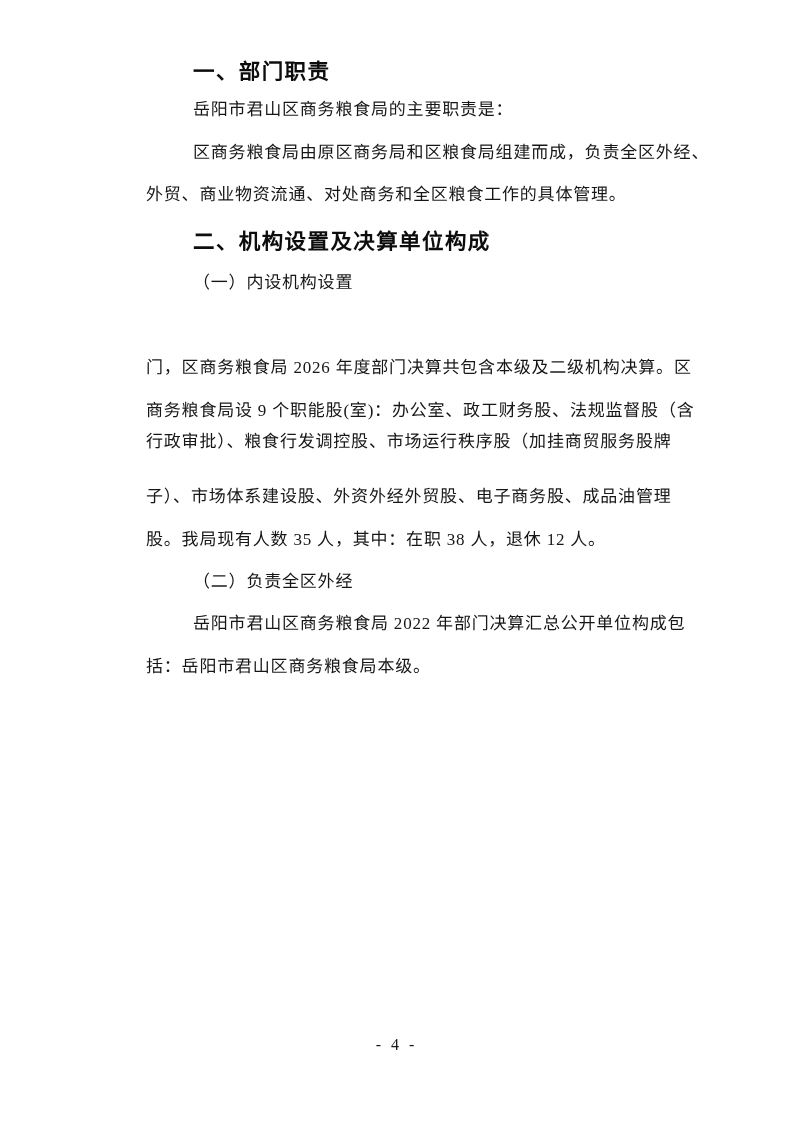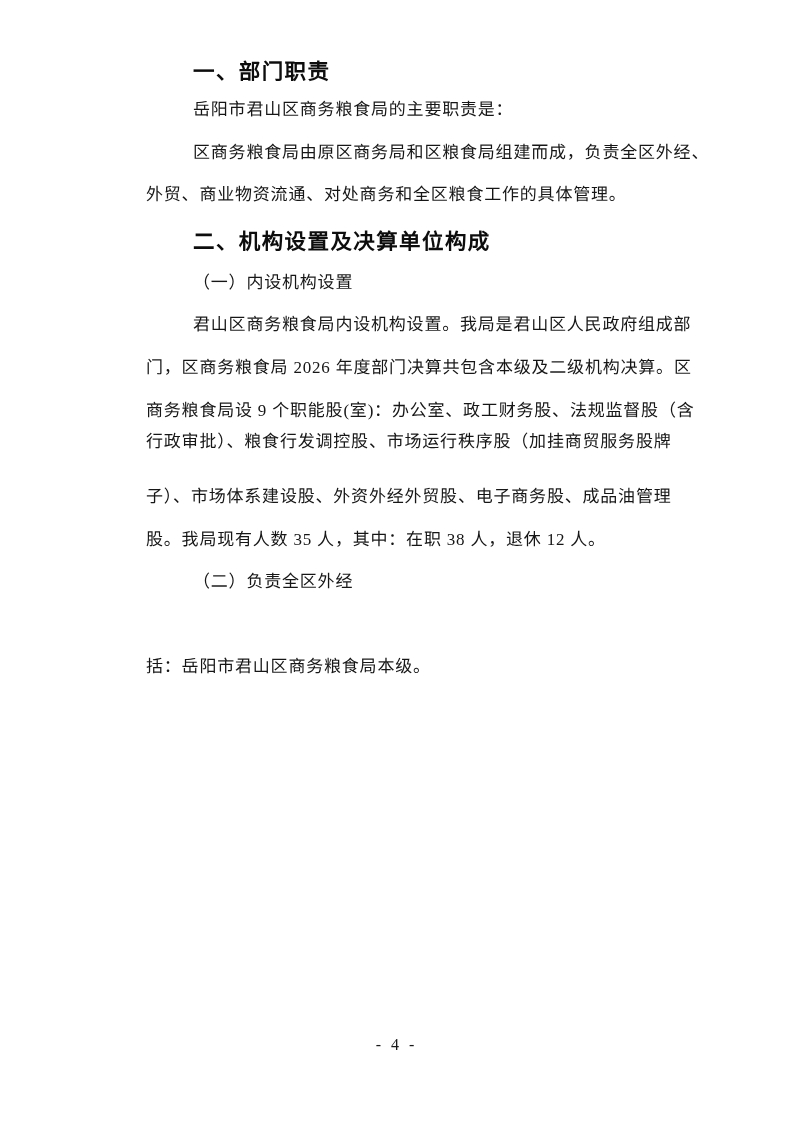--- a/index.html
+++ b/index.html
@@ -58,26 +58,26 @@
 
   <div class="ln ind" style="top:98px">岳阳市君山区商务粮食局的主要职责是：</div>
 
   <div class="ln ind" style="top:141px">区商务粮食局由原区商务局和区粮食局组建而成，负责全区外经、</div>
   <div class="ln" style="top:183px">外贸、商业物资流通、对处商务和全区粮食工作的具体管理。</div>
 
   <div class="ln ind" style="top:271px">（一）内设机构设置</div>
 
   <div class="ln ind hd" style="top:230px">二、机构设置及决算单位构成</div>
 
-  <div class="ln ind" style="top:313px">君山区商务粮食局内设机构设置。我局是君山区人民政府组成部</div>
   <div class="ln" style="top:356px">门，区商务粮食局 2026 年度部门决算共包含本级及二级机构决算。区</div>
   <div class="ln" style="top:399px">商务粮食局设 9 个职能股(室)：办公室、政工财务股、法规监督股（含</div>
   <div class="ln" style="top:430px">行政审批）、粮食行发调控股、市场运行秩序股（加挂商贸服务股牌</div>
   <div class="ln" style="top:485px">子）、市场体系建设股、外资外经外贸股、电子商务股、成品油管理</div>
   <div class="ln" style="top:528px">股。我局现有人数 35 人，其中：在职 38 人，退休 12 人。</div>
 
   <div class="ln ind" style="top:570px">（二）负责全区外经</div>
 
+  <div class="ln ind" style="top:612px">岳阳市君山区商务粮食局 2022 年部门决算汇总公开单位构成包</div>
   <div class="ln" style="top:655px">括：岳阳市君山区商务粮食局本级。</div>
 
   <div class="footer">- 4 -</div>
 
 </div>
 
 </body></html>

